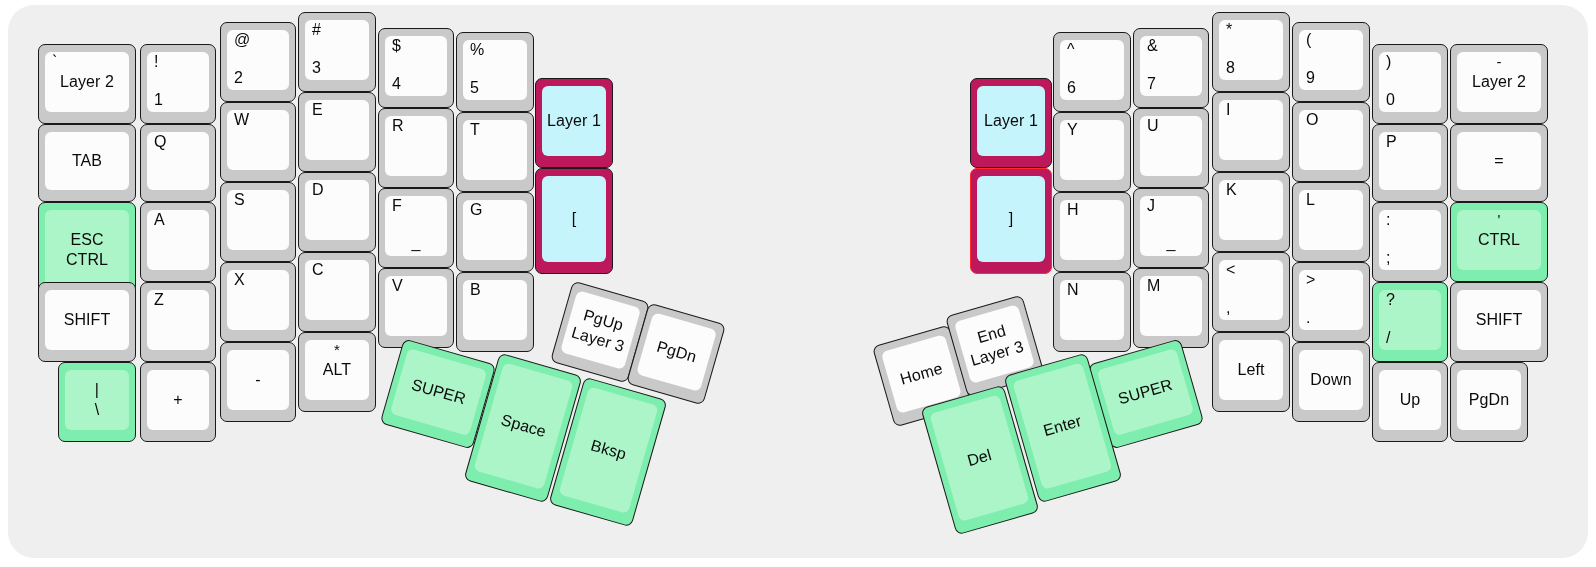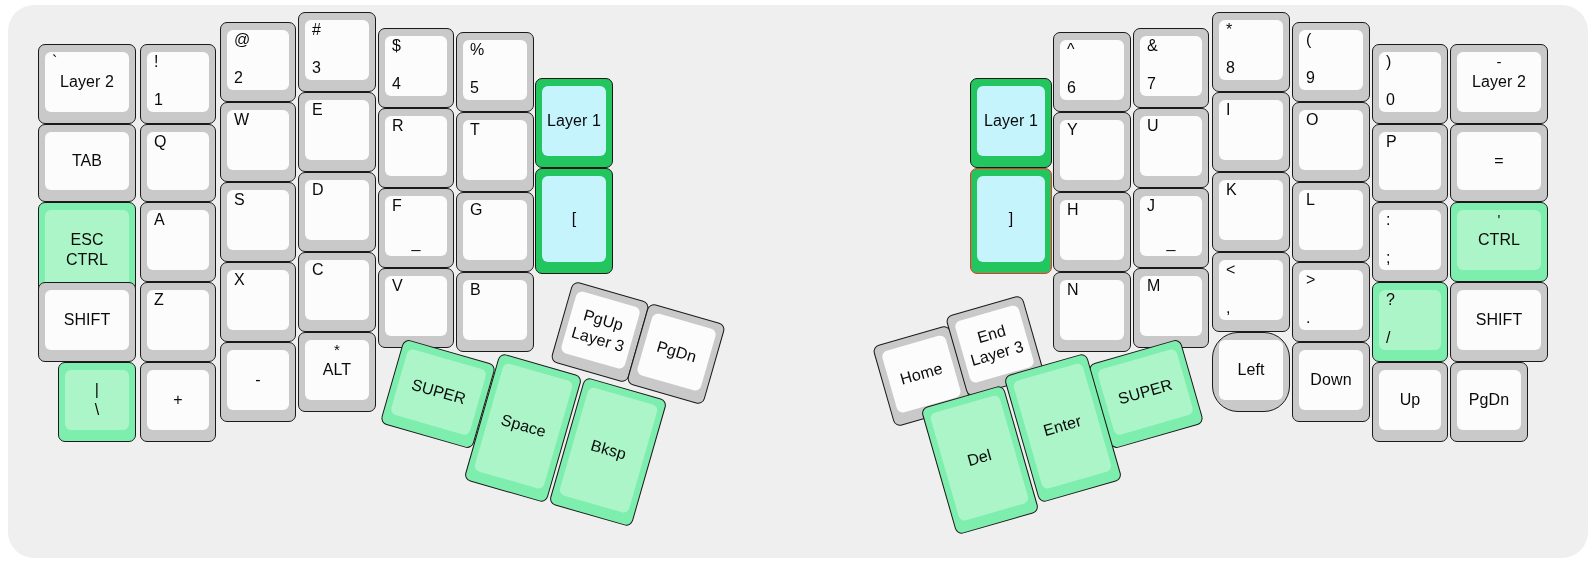--- a/index.html
+++ b/index.html
@@ -68,21 +68,21 @@
   .lbl.ctop{position:absolute;left:0;right:0;top:2px;text-align:center;font-size:15px;}
   .lbl.cmid{position:absolute;left:0;right:0;top:50%;transform:translateY(-50%);text-align:center;}
   .lbl.homing{
     position:absolute; left:0; right:0; bottom:4px;
     text-align:center; font-size:16px; color:#0a0a0a;
   }
 
   
   .k-green  { background:#7eeeae; }
   .k-green  > .cap { background:#abf5c8; }
-  .k-blue   { background:#22c55e; }
+  .k-blue   { background:#be185d; }
   .k-blue   > .cap { background:#c5f4fd; }
   .k-sel    { border-color:#ff2b2b; }
 
   
   .thumb .cap{ padding:3px 5px; }
 </style>
 </head>
 <body>
 
 <div id="stage">
@@ -411,21 +411,21 @@
         <div class="cap">
           <div class="lbl top">?</div>
           <div class="lbl bot">/</div>
         </div>
       </div>
       <div class="key" style="left: 1450px; top: 282px; width: 98px; height: 80px;">
         <div class="cap">
           <div class="lbl ctr">SHIFT</div>
         </div>
       </div>
-      <div class="key" style="left: 1212px; top: 332px; width: 78px; height: 80px; border-radius: 26px;">
+      <div class="key" style="left: 1212px; top: 332px; width: 78px; height: 80px;">
         <div class="cap">
           <div class="lbl ctr">Left</div>
         </div>
       </div>
       <div class="key" style="left: 1292px; top: 342px; width: 78px; height: 80px;">
         <div class="cap">
           <div class="lbl ctr">Down</div>
         </div>
       </div>
       <div class="key" style="left: 1372px; top: 362px; width: 76px; height: 80px;">

